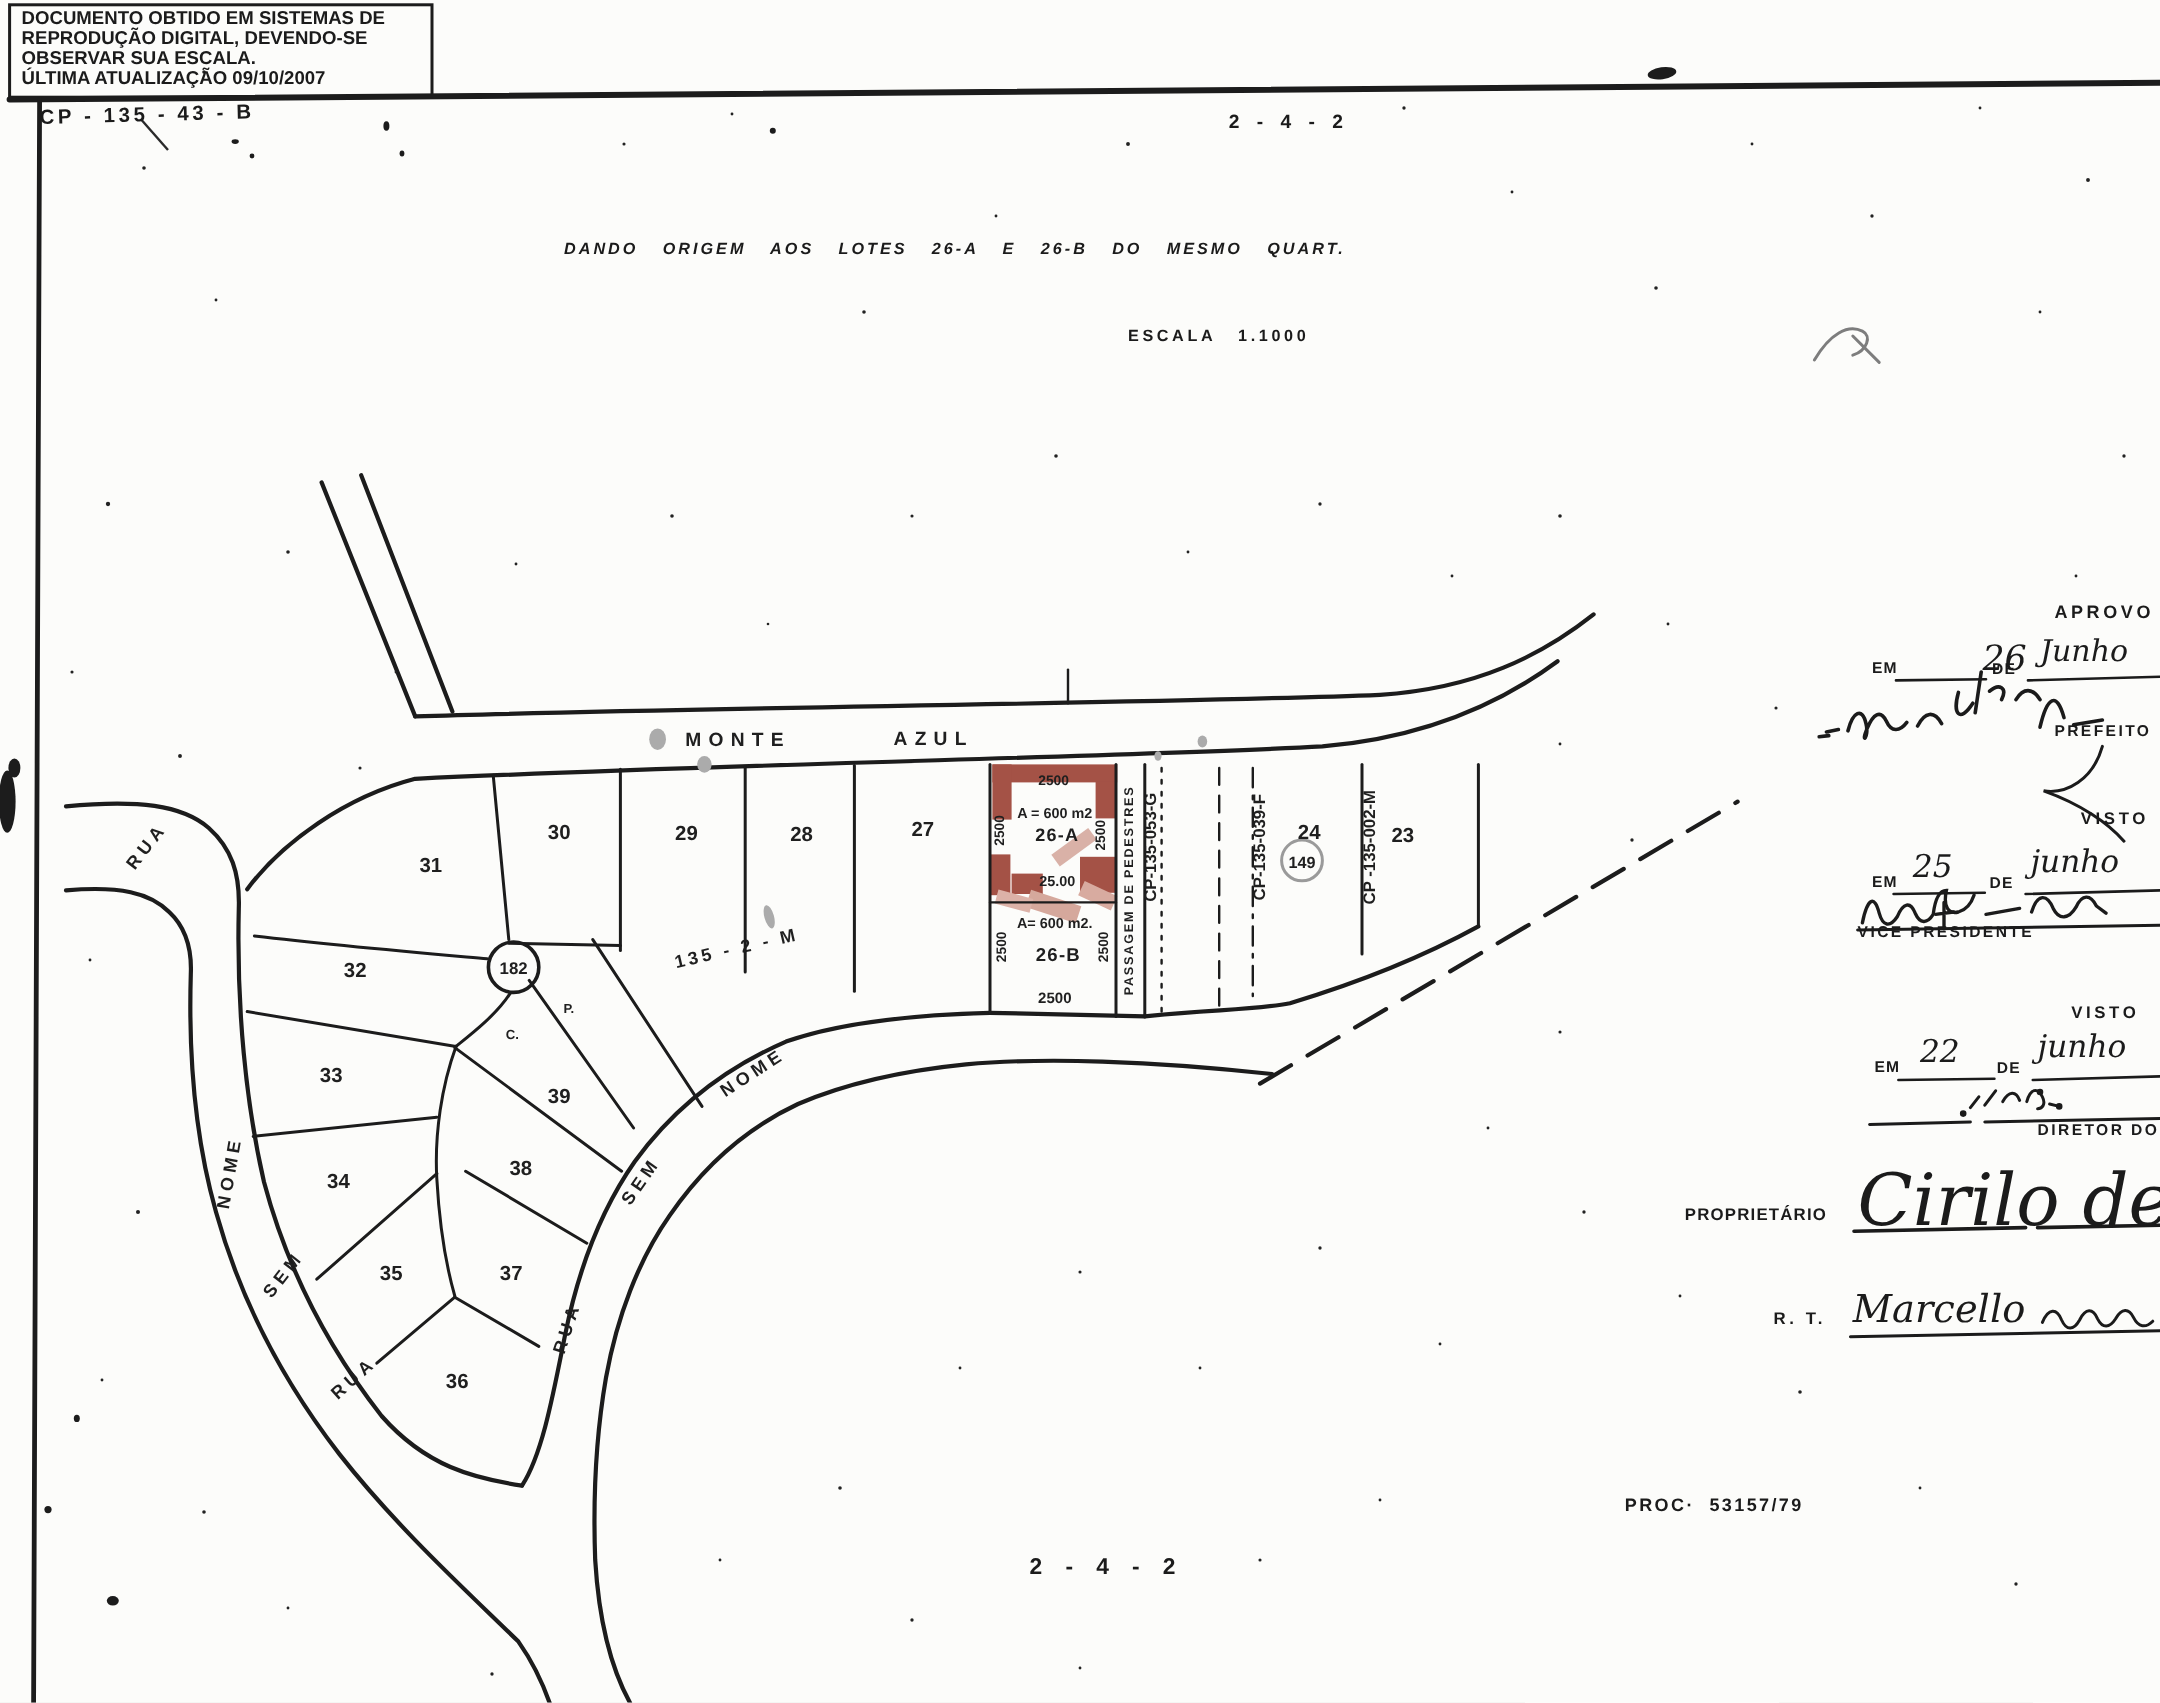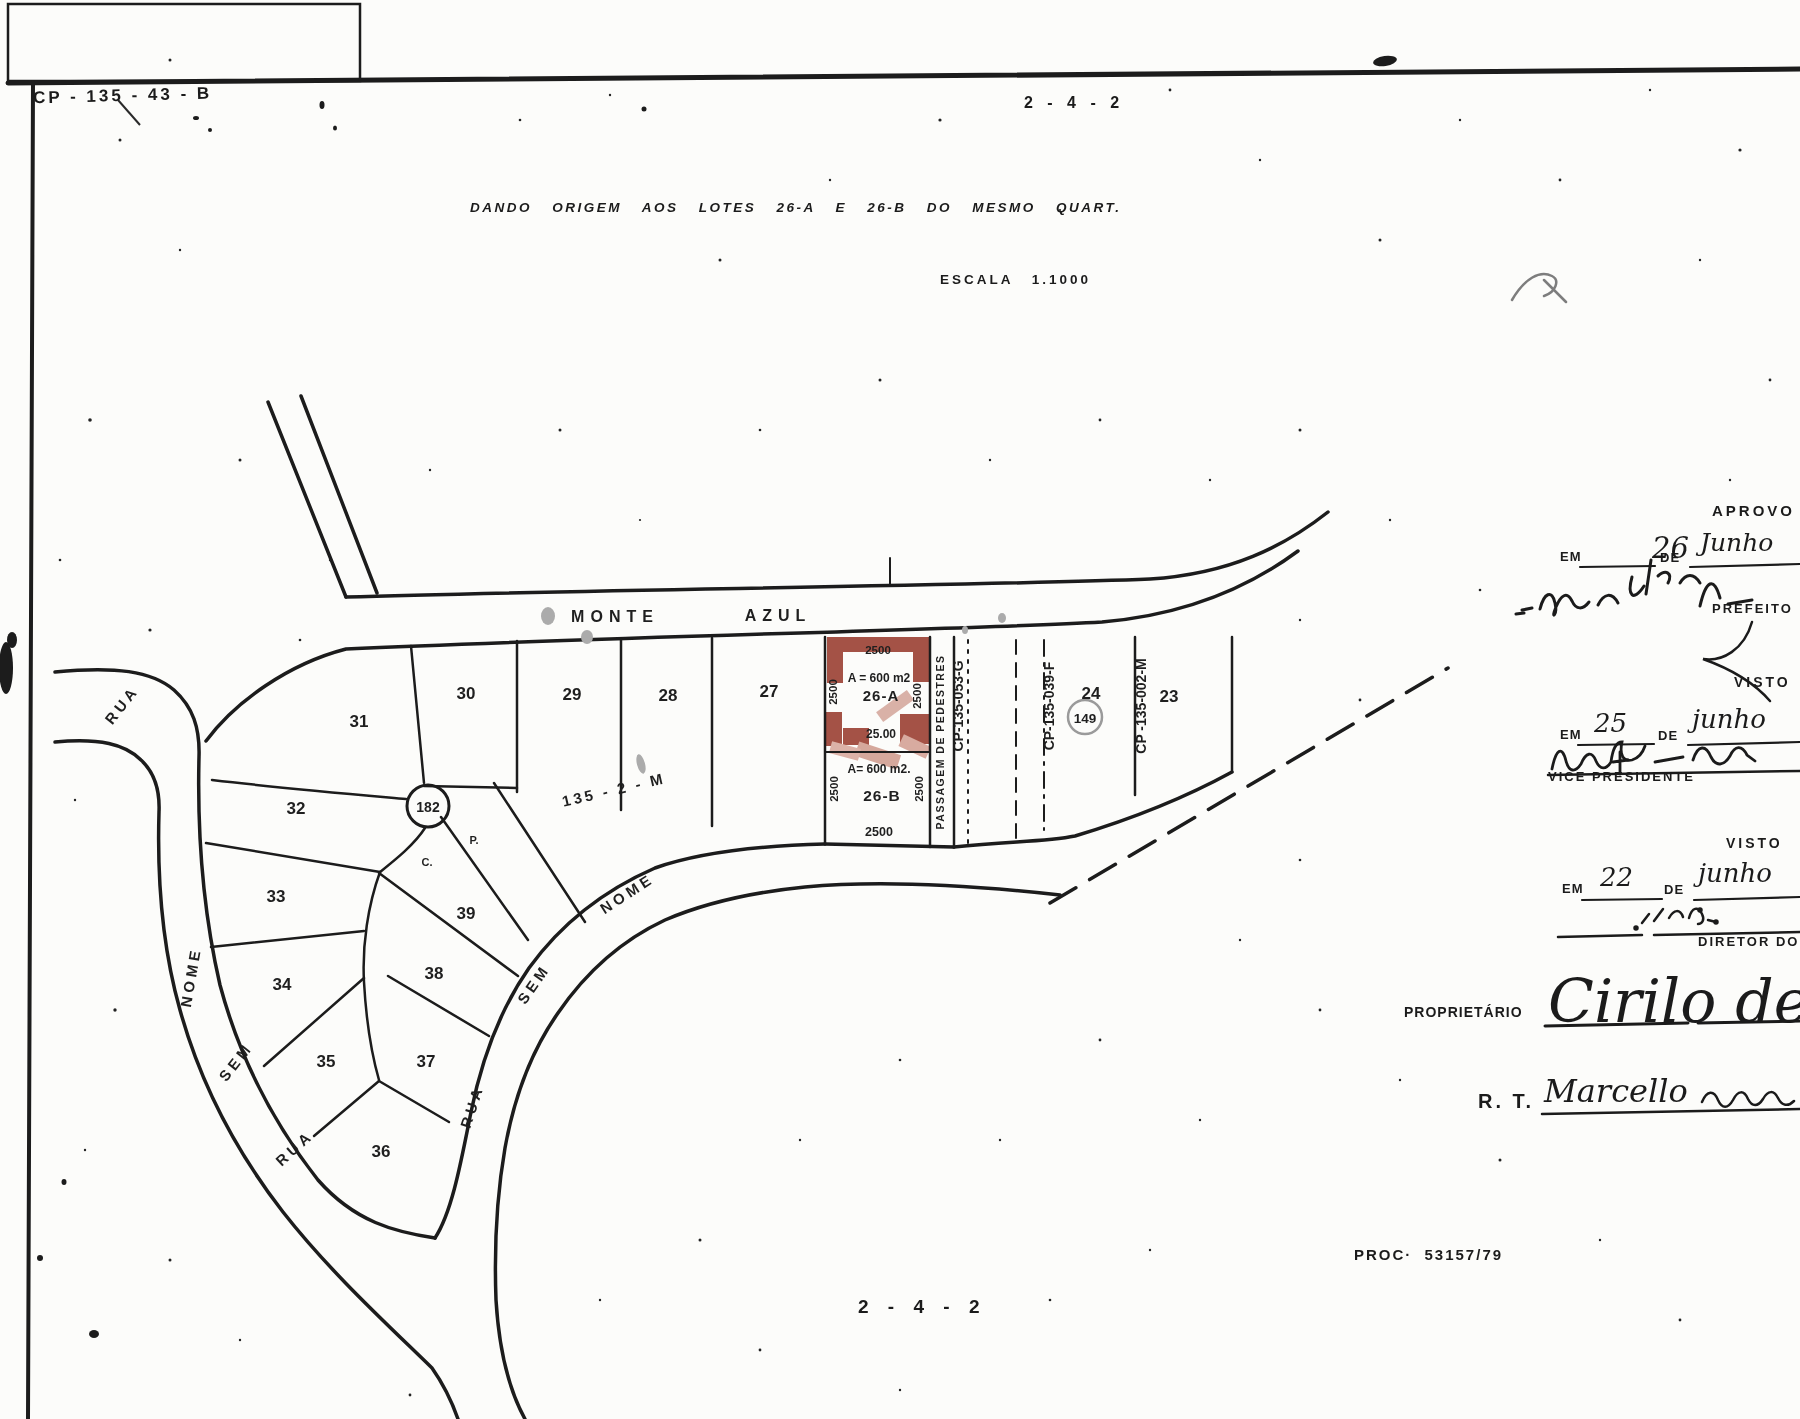--- a/index.html
+++ b/index.html
@@ -258,20 +258,26 @@
       <text transform="translate(1146,706) rotate(-90)" font-size="14">CP -135-002-M</text>
 
       <text transform="translate(615,795) rotate(-13)" font-size="15" letter-spacing="3">135 - 2 - M</text>
       <text x="428" y="812" font-size="14">182</text>
       <text x="1085" y="723" font-size="13.5" fill="#909090">149</text>
       <text x="427" y="866" font-size="11">C.</text>
       <text x="474" y="844" font-size="11">P.</text>
     </g>
   </svg>
 
+  <div class="t" style="left:18px;top:8px;font-size:15.5px;line-height:16.5px;">
+    <div>DOCUMENTO OBTIDO EM SISTEMAS DE</div>
+    <div>REPRODUÇÃO DIGITAL, DEVENDO-SE</div>
+    <div>OBSERVAR SUA ESCALA.</div>
+    <div>ÚLTIMA ATUALIZAÇÃO 09/10/2007</div>
+  </div>
 
   <div class="t" style="left:33px;top:86px;font-size:17px;letter-spacing:3px;transform:rotate(-1.5deg);">CP - 135 - 43 - B</div>
   <div class="t" style="left:1024px;top:94px;font-size:16px;letter-spacing:5px;">2 - 4 - 2</div>
   <div class="t" style="left:858px;top:1296px;font-size:19px;letter-spacing:7px;">2 - 4 - 2</div>
   <div class="t" style="left:1354px;top:1246px;font-size:15px;letter-spacing:2px;word-spacing:6px;">PROC·  53157/79</div>
 
   <div class="t" style="left:470px;top:200px;font-size:13.5px;letter-spacing:2.5px;word-spacing:14px;font-style:italic;">DANDO ORIGEM AOS LOTES 26-A E 26-B DO MESMO QUART.</div>
   <div class="t" style="left:940px;top:272px;font-size:13.5px;letter-spacing:3px;word-spacing:12px;">ESCALA 1.1000</div>
 
   <div class="t" style="left:1712px;top:502px;font-size:15px;letter-spacing:3px;">APROVO</div>
@@ -292,16 +298,16 @@
   <div class="t" style="left:1726px;top:835px;font-size:14px;letter-spacing:3px;">VISTO</div>
   <div class="t" style="left:1562px;top:881px;font-size:13px;letter-spacing:1px;">EM</div>
   <div class="t hw" style="left:1600px;top:862px;font-size:26px;">22</div>
   <div class="t" style="left:1664px;top:882px;font-size:13px;letter-spacing:1px;">DE</div>
   <div class="t hw" style="left:1698px;top:858px;font-size:26px;">junho</div>
   <div class="t" style="left:1698px;top:934px;font-size:13px;letter-spacing:2px;">DIRETOR  DO</div>
 
   <div class="t" style="left:1404px;top:1004px;font-size:14px;letter-spacing:1px;">PROPRIETÁRIO</div>
   <div class="t hw" style="left:1548px;top:966px;font-size:60px;text-align:right;">Cirilo de</div>
 
-  <div class="t" style="left:1478px;top:1090px;font-size:20px;letter-spacing:3px;">R. T.</div>
+  <div class="t" style="left:1478px;top:1090px;font-size:14px;letter-spacing:3px;">R. T.</div>
   <div class="t hw" style="left:1544px;top:1072px;font-size:32px;">Marcello</div>
 
 </div>
 
 </body></html>

